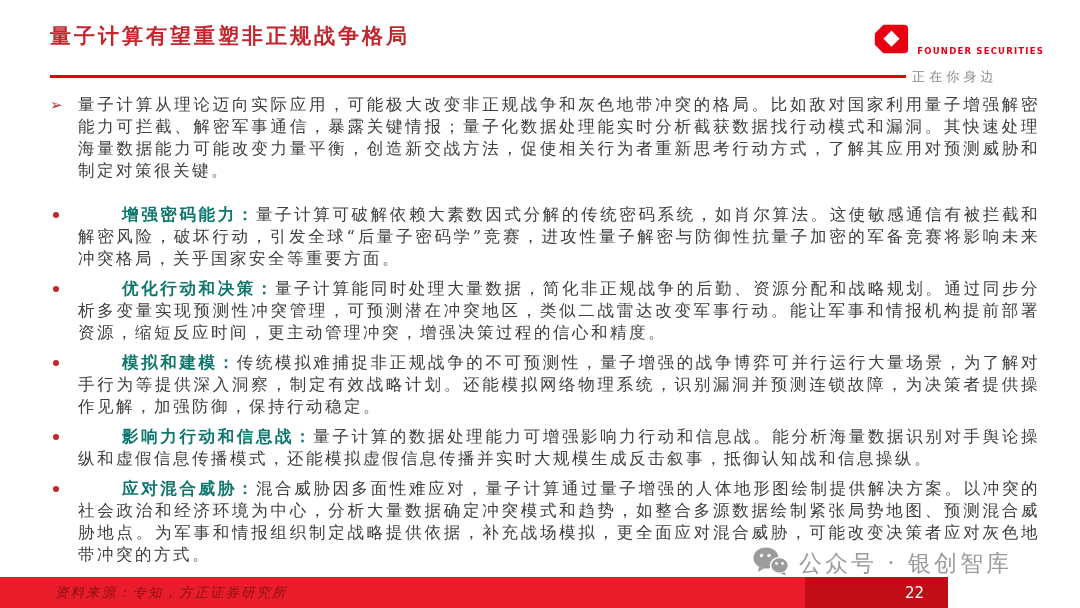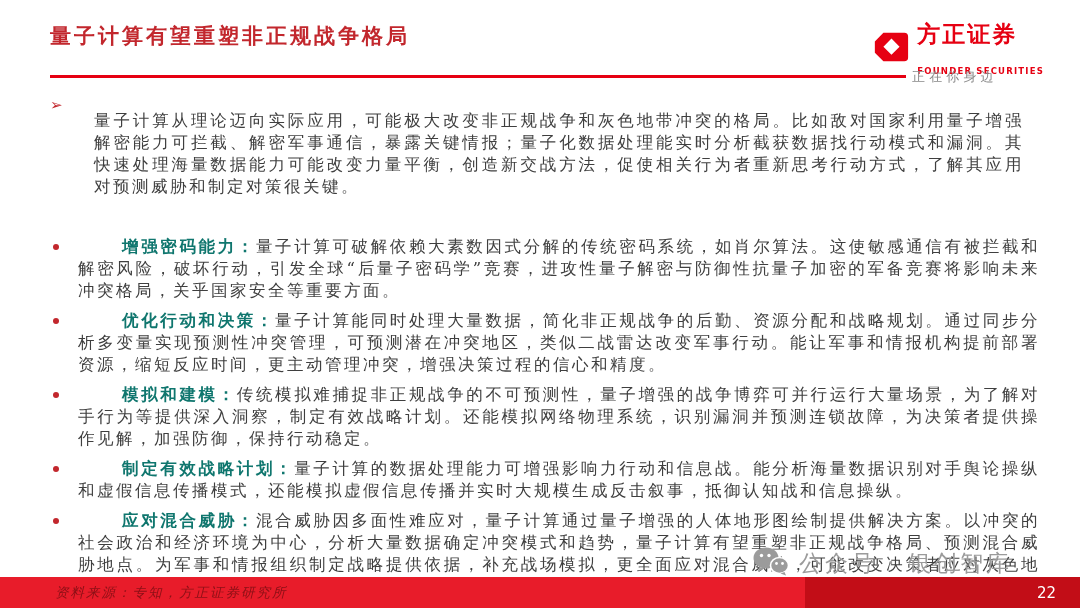--- a/index.html
+++ b/index.html
@@ -45,41 +45,41 @@
   .content{
     position:absolute;left:50px;top:94px;width:990px;
     color:#3f3f3f;font-size:16.5px;line-height:22px;
     letter-spacing:2.5px;text-align:justify;
   }
   .intro{display:flex;margin:0 0 22px 0;}
   .arrow{
     flex:0 0 28px;color:#c2272d;font-size:15px;line-height:22px;
     letter-spacing:0;
   }
-  .intro p{margin:16px;flex:1;}
+  .intro p{margin:0;flex:1;}
   ul.points{list-style:none;margin:0;padding:0;}
   ul.points li{
     position:relative;padding-left:28px;margin-bottom:8px;
   }
   .dot{
     position:absolute;left:3px;top:8px;
     width:6px;height:6px;border-radius:50%;background:#c2272d;
   }
   .term{color:#0f766e;font-weight:700;margin-left:44px;}
   ul.points li p{margin:0;display:inline;}
   
   .wechat{
     position:absolute;right:68px;top:546px;
     display:flex;align-items:center;gap:10px;
     color:#9b9b9b;font-size:23px;letter-spacing:3px;
     font-family:"DejaVu Sans","Liberation Sans",sans-serif;
     justify-content:center;
   }
   .footer-bar{
-    position:absolute;left:0;bottom:0;width:1080px;height:31px;
+    position:absolute;left:0;bottom:0;width:948px;height:31px;
     display:flex;
   }
   .bar-left{
     width:805px;height:100%;background:#e81c2a;
     display:flex;align-items:center;
   }
   .bar-right{
     flex:1;height:100%;background:#c20d17;
     display:flex;align-items:center;justify-content:flex-end;
   }
@@ -102,21 +102,20 @@
   <div class="divider"></div>
 
   <div class="logo">
     <span class="logo-icon">
       <svg width="38" height="38" viewBox="0 0 40 40">
         <path fill="#e60012" fill-rule="evenodd" d="M12 3 L34 3 A4 4 0 0 1 38 7 L38 29 A4 4 0 0 1 34 33 L12 33 L3 24 L3 12 Z
              M20.5 9 L29 17.5 L20.5 26 L12 17.5 Z"></path>
       </svg>
     </span>
     <div class="logo-text">
-      <div class="logo-name">方正证券</div>
       <div class="logo-sub">FOUNDER SECURITIES</div>
     </div>
   </div>
   <div class="tagline">正 在 你 身 边</div>
 
   <div class="content">
     <div class="intro">
       <span class="arrow">➢</span>
       <p>量子计算从理论迈向实际应用，可能极大改变非正规战争和灰色地带冲突的格局。比如敌对国家利用量子增强解密能力可拦截、解密军事通信，暴露关键情报；量子化数据处理能实时分析截获数据找行动模式和漏洞。其快速处理海量数据能力可能改变力量平衡，创造新交战方法，促使相关行为者重新思考行动方式，了解其应用对预测威胁和制定对策很关键。</p>
     </div>
@@ -128,25 +127,25 @@
       <li>
         <span class="dot"></span>
         <p><span class="term">优化行动和决策：</span><span>量子计算能同时处理大量数据，简化非正规战争的后勤、资源分配和战略规划。通过同步分析多变量实现预测性冲突管理，可预测潜在冲突地区，类似二战雷达改变军事行动。能让军事和情报机构提前部署资源，缩短反应时间，更主动管理冲突，增强决策过程的信心和精度。</span></p>
       </li>
       <li>
         <span class="dot"></span>
         <p><span class="term">模拟和建模：</span><span>传统模拟难捕捉非正规战争的不可预测性，量子增强的战争博弈可并行运行大量场景，为了解对手行为等提供深入洞察，制定有效战略计划。还能模拟网络物理系统，识别漏洞并预测连锁故障，为决策者提供操作见解，加强防御，保持行动稳定。</span></p>
       </li>
       <li>
         <span class="dot"></span>
-        <p><span class="term">制定有效战略计划：</span><span>量子计算的数据处理能力可增强影响力行动和信息战。能分析海量数据识别对手舆论操纵和虚假信息传播模式，还能模拟虚假信息传播并实时大规模生成反击叙事，抵御认知战和信息操纵。</span></p>
+        <p><span class="term">影响力行动和信息战：</span><span>量子计算的数据处理能力可增强影响力行动和信息战。能分析海量数据识别对手舆论操纵和虚假信息传播模式，还能模拟虚假信息传播并实时大规模生成反击叙事，抵御认知战和信息操纵。</span></p>
       </li>
       <li>
         <span class="dot"></span>
-        <p><span class="term">应对混合威胁：</span><span>混合威胁因多面性难应对，量子计算通过量子增强的人体地形图绘制提供解决方案。以冲突的社会政治和经济环境为中心，分析大量数据确定冲突模式和趋势，量子计算有望重塑非正规战争格局、预测混合威胁地点。为军事和情报组织制定战略提供依据，补充战场模拟，更全面应对混合威胁，可能改变决策者应对灰色地带冲突的方式。</span></p>
+        <p><span class="term">应对混合威胁：</span><span>混合威胁因多面性难应对，量子计算通过量子增强的人体地形图绘制提供解决方案。以冲突的社会政治和经济环境为中心，分析大量数据确定冲突模式和趋势，如整合多源数据绘制紧张局势地图、预测混合威胁地点。为军事和情报组织制定战略提供依据，补充战场模拟，更全面应对混合威胁，可能改变决策者应对灰色地带冲突的方式。</span></p>
       </li>
     </ul>
   </div>
 
   <div class="wechat">
     <span>
       <svg width="36" height="30" viewBox="0 0 36 30">
         <ellipse cx="13" cy="12" rx="12.5" ry="10.5" fill="#9b9b9b"></ellipse>
         <circle cx="8.5" cy="9.5" r="1.7" fill="#ffffff"></circle>
         <circle cx="16" cy="9.5" r="1.7" fill="#ffffff"></circle>

